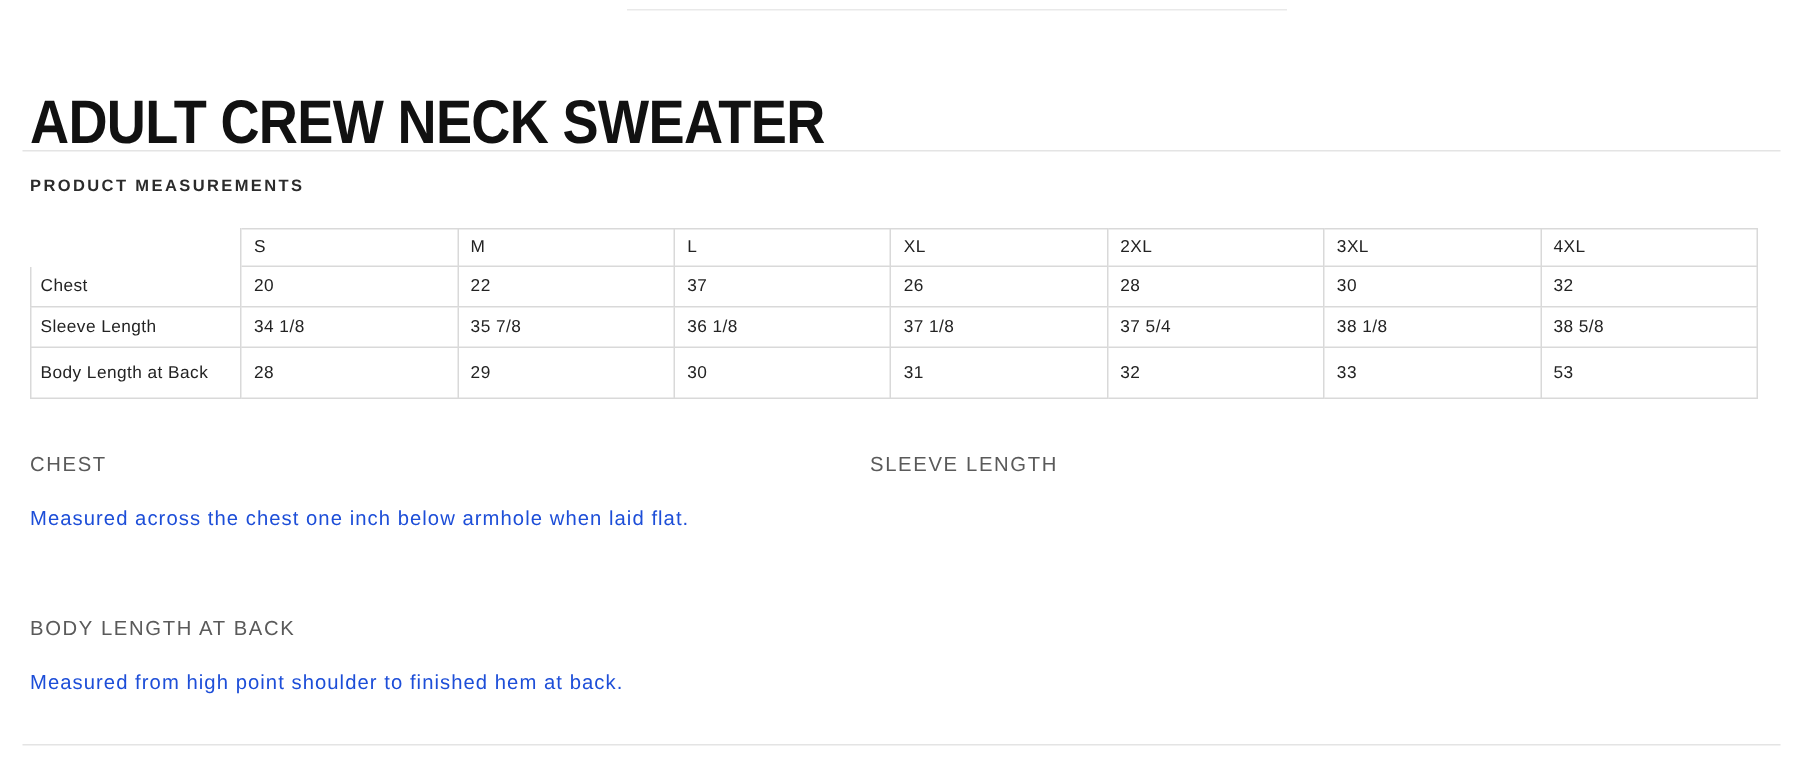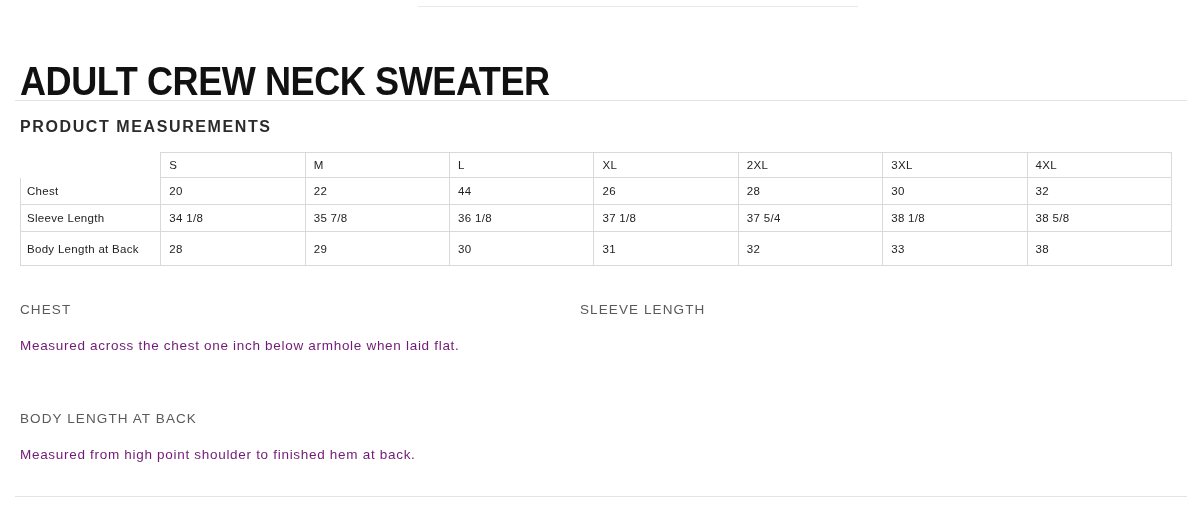--- a/index.html
+++ b/index.html
@@ -56,21 +56,21 @@
     height: 1px;
     background: #e4e4e4;
   }
   .divider-top { top: 100px; }
   .divider-bottom { top: 496px; }
 
   .section-label {
     position: absolute;
     top: 118px;
     left: 20px;
-    font-size: 16px;
+    font-size: 11px;
     font-weight: bold;
     letter-spacing: 1.6px;
     color: #2b2b2b;
   }
 
   
   table.size-table {
     position: absolute;
     top: 152px;
     left: 20px;
@@ -129,21 +129,21 @@
   .note .note-title {
     display: block;
     font-size: 13.5px;
     letter-spacing: 1.1px;
     color: #5a5a5a;
     margin-bottom: 15px;
   }
   .note .note-body {
     display: block;
     line-height: 28px;
-    color: #701a75;
+    color: #1d4ed8;
   }
 
   .note-chest { top: 0px; left: 5px; width: 540px; }
   .note-sleeve { top: 0px; left: 565px; width: 540px; }
   .note-body-length { top: 109px; left: 5px; width: 560px; }
 </style>
 </head>
 <body>
 
 <div class="page">
@@ -167,21 +167,21 @@
         <th class="col">2XL</th>
         <th class="col">3XL</th>
         <th class="col">4XL</th>
       </tr>
     </thead>
     <tbody>
       <tr>
         <td class="rowhead">Chest</td>
         <td class="val">20</td>
         <td class="val">22</td>
-        <td class="val">44</td>
+        <td class="val">37</td>
         <td class="val">26</td>
         <td class="val">28</td>
         <td class="val">30</td>
         <td class="val">32</td>
       </tr>
       <tr>
         <td class="rowhead">Sleeve Length</td>
         <td class="val">34 1/8</td>
         <td class="val">35 7/8</td>
         <td class="val">36  1/8</td>
@@ -191,21 +191,21 @@
         <td class="val">38  5/8</td>
       </tr>
       <tr class="tall">
         <td class="rowhead">Body Length at Back</td>
         <td class="val">28</td>
         <td class="val">29</td>
         <td class="val">30</td>
         <td class="val">31</td>
         <td class="val">32</td>
         <td class="val">33</td>
-        <td class="val">38</td>
+        <td class="val">53</td>
       </tr>
     </tbody>
   </table>
 
   <div class="notes">
     <div class="note note-chest">
       <span class="note-title">CHEST</span>
       <span class="note-body">Measured across the chest one inch below armhole when laid flat.</span>
     </div>
     <div class="note note-sleeve">

